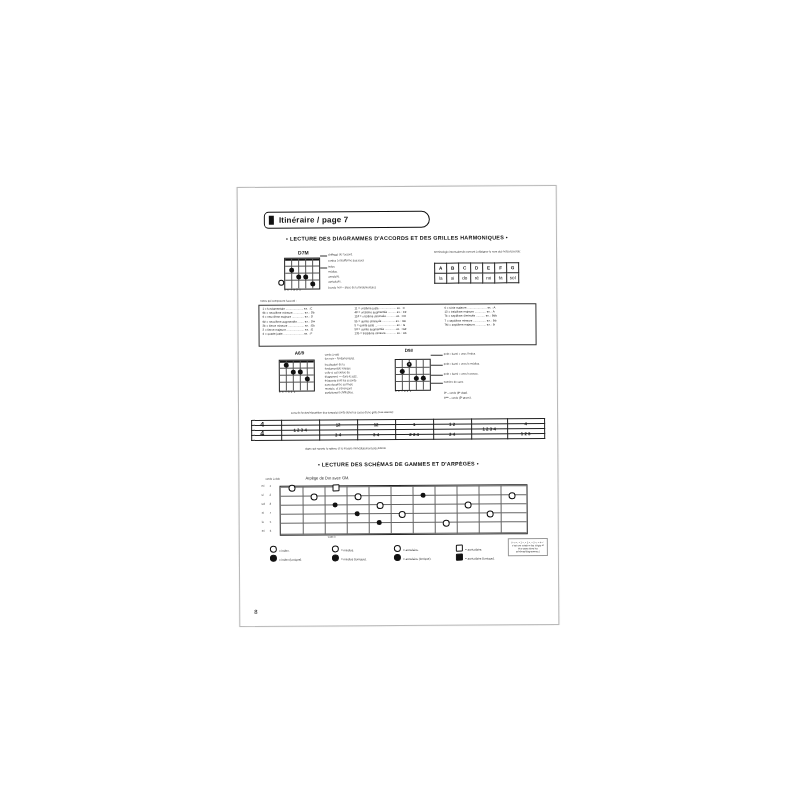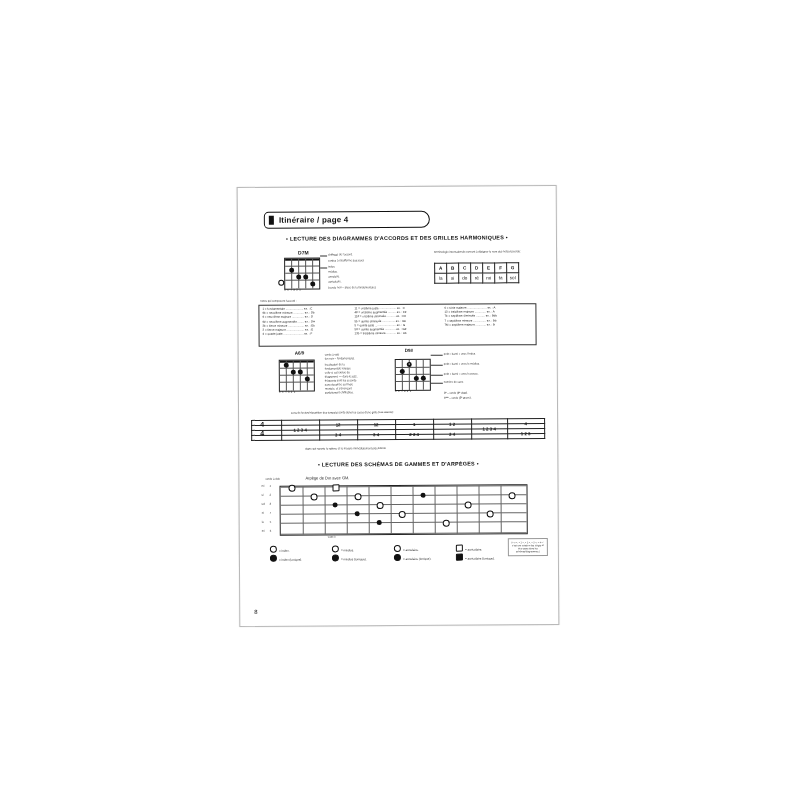--- a/index.html
+++ b/index.html
@@ -283,21 +283,21 @@
 </style>
 </head>
 <body>
 
 <div id="page">
   <div id="sheet">
     <div class="inner">
 
       <div class="banner">
         <div class="bar"></div>
-        <div class="title">Itinéraire / page 4</div>
+        <div class="title">Itinéraire / page 7</div>
       </div>
 
       <div class="section-title" style="top:48px;">• LECTURE DES DIAGRAMMES D'ACCORDS ET  DES GRILLES HARMONIQUES •</div>
 
       <div class="lbl b" style="left:60px; top:62px; font-size:5px;">D7M</div>
 
       <div class="grid" style="left:46px; top:70px; width:34px; height:30px;">
         <div class="nut" style="left:0; top:0; width:34px; height:2px;"></div>
         <div class="v" style="left:6px;"></div>
           <div class="v" style="left:13px;"></div>

